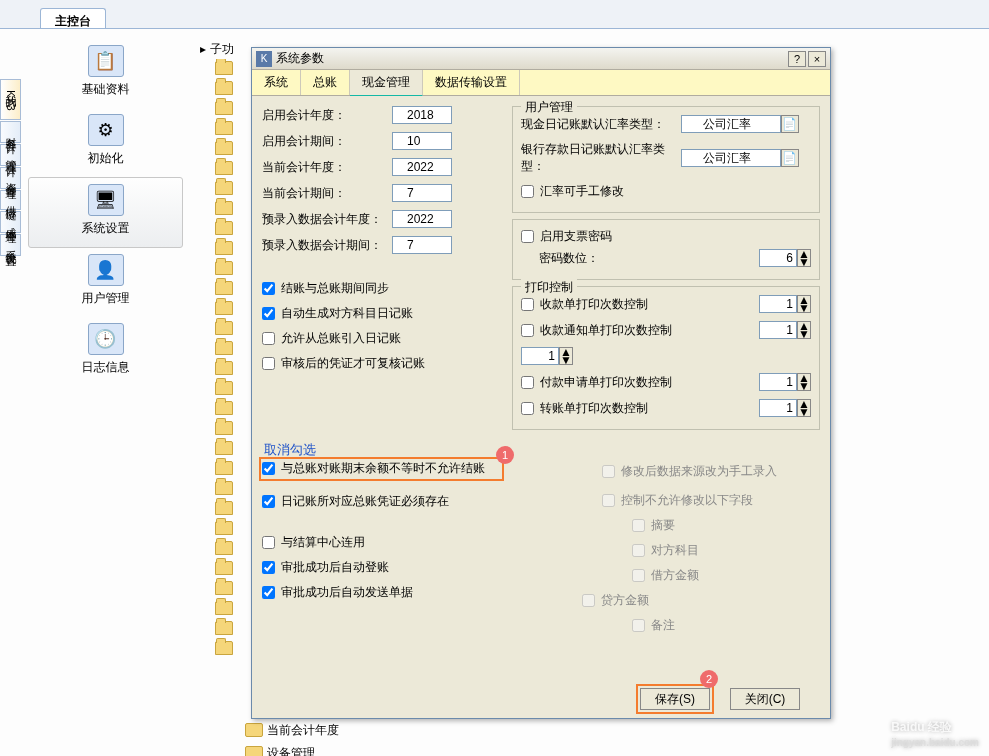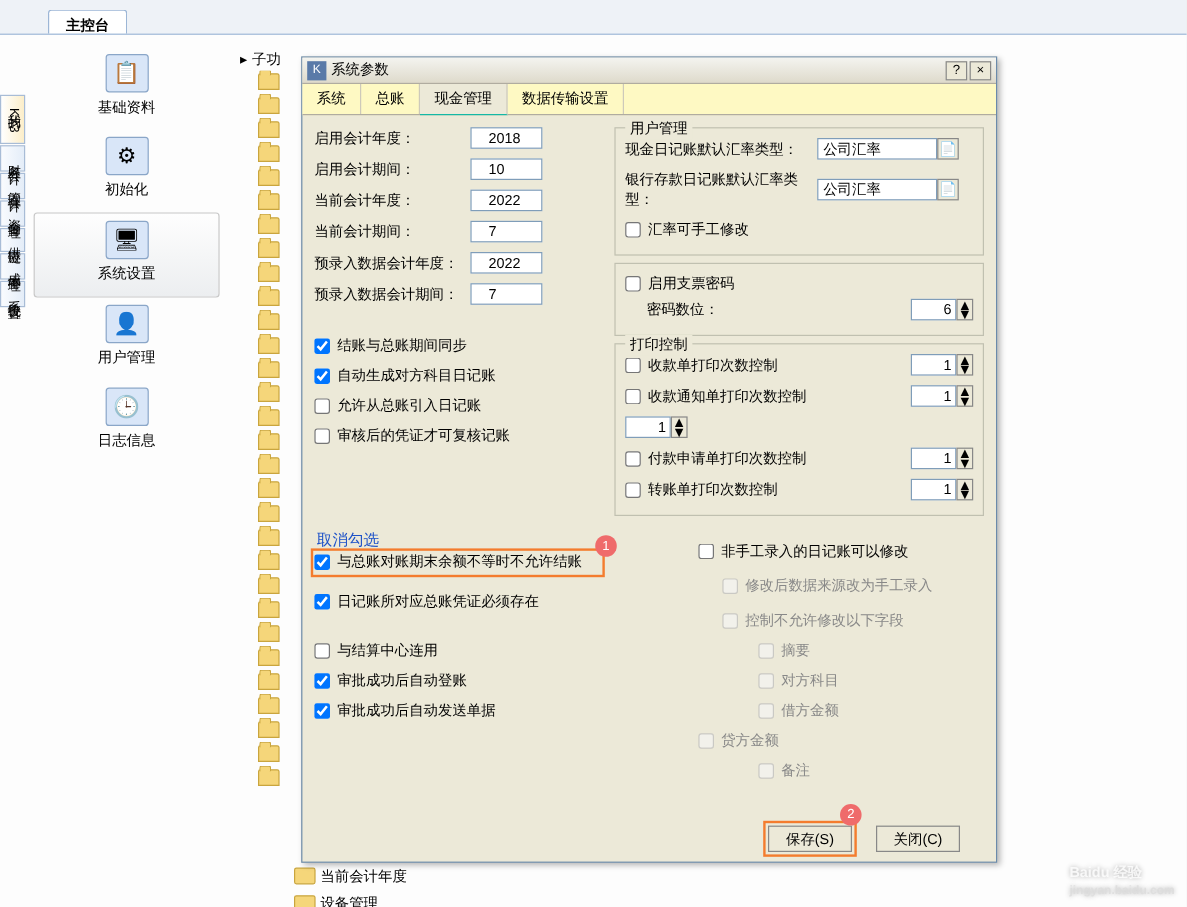--- a/index.html
+++ b/index.html
@@ -33,21 +33,21 @@
 .body { position: relative; padding: 8px 10px; height: calc(100% - 80px); }
 .row { display: flex; align-items: center; margin-bottom: 8px; }
 .lbl { width: 130px; }
 .val { width: 60px; height: 18px; background: #fff; border: 1px solid #7f9db9; padding: 1px 14px; }
 .fieldset { border: 1px solid #c0c0b0; padding: 8px 8px 4px; margin-bottom: 6px; position: relative; }
 .fieldset > .legend { position: absolute; top: -8px; left: 8px; background: #ece9d8; padding: 0 4px; }
 .chk { display: flex; align-items: center; margin-bottom: 8px; }
 .chk input[type=checkbox] { margin-right: 6px; }
 .chk.dis { color: #888; }
 .combo { display: flex; align-items: center; }
-.combo input { width: 100px; height: 18px; border: 1px solid #7f9db9; padding: 1px 4px; }
+.combo input { width: 100px; height: 18px; border: 1px solid #7f9db9; padding: 1px 21px; }
 .combo .cbtn { width: 18px; height: 18px; border: 1px solid #888; background: #ece9d8; text-align: center; line-height: 16px; cursor: pointer; }
 .spinner { display: inline-flex; }
 .spinner input { width: 38px; height: 18px; border: 1px solid #7f9db9; text-align: right; padding-right: 3px; }
 .spinner .sp { width: 14px; height: 18px; border: 1px solid #888; background: #ece9d8; font-size: 8px; line-height: 8px; display: flex; flex-direction: column; }
 .spinner .sp span { flex: 1; text-align: center; cursor: pointer; }
 .left-col { position: absolute; left: 10px; top: 10px; width: 240px; }
 .right-col { position: absolute; left: 260px; top: 10px; right: 10px; }
 .annot { color: #1e52c8; position: absolute; left: 12px; top: 345px; font-size: 13px; }
 .highlight-box { position: absolute; border: 2px solid #f47c2e; }
 .badge { width: 18px; height: 18px; border-radius: 50%; background: #ef6b6b; color: #fff; font-size: 11px; display: flex; align-items: center; justify-content: center; position: absolute; }
@@ -325,24 +325,20 @@
             <input type="checkbox" checked="" style="">
             <span>审批成功后自动登账</span>
           </div>
         <div class="chk">
             <input type="checkbox" checked="" style="">
             <span>审批成功后自动发送单据</span>
           </div>
       </div>
 
       <div style="position:absolute;left:330px;top:355px;right:10px">
-        <div class="chk">
-            <input type="checkbox" style="">
-            <span>非手工录入的日记账可以修改</span>
-          </div>
         <div class="chk dis" style="margin-left:20px;margin-top:12px">
             <input type="checkbox" disabled="" style="">
             <span>修改后数据来源改为手工录入</span>
           </div>
         <div class="chk dis" style="margin-left:20px;margin-top:12px">
             <input type="checkbox" disabled="" style="">
             <span>控制不允许修改以下字段</span>
           </div>
         <div class="chk dis" style="margin-left:50px">
             <input type="checkbox" disabled="" style="">

